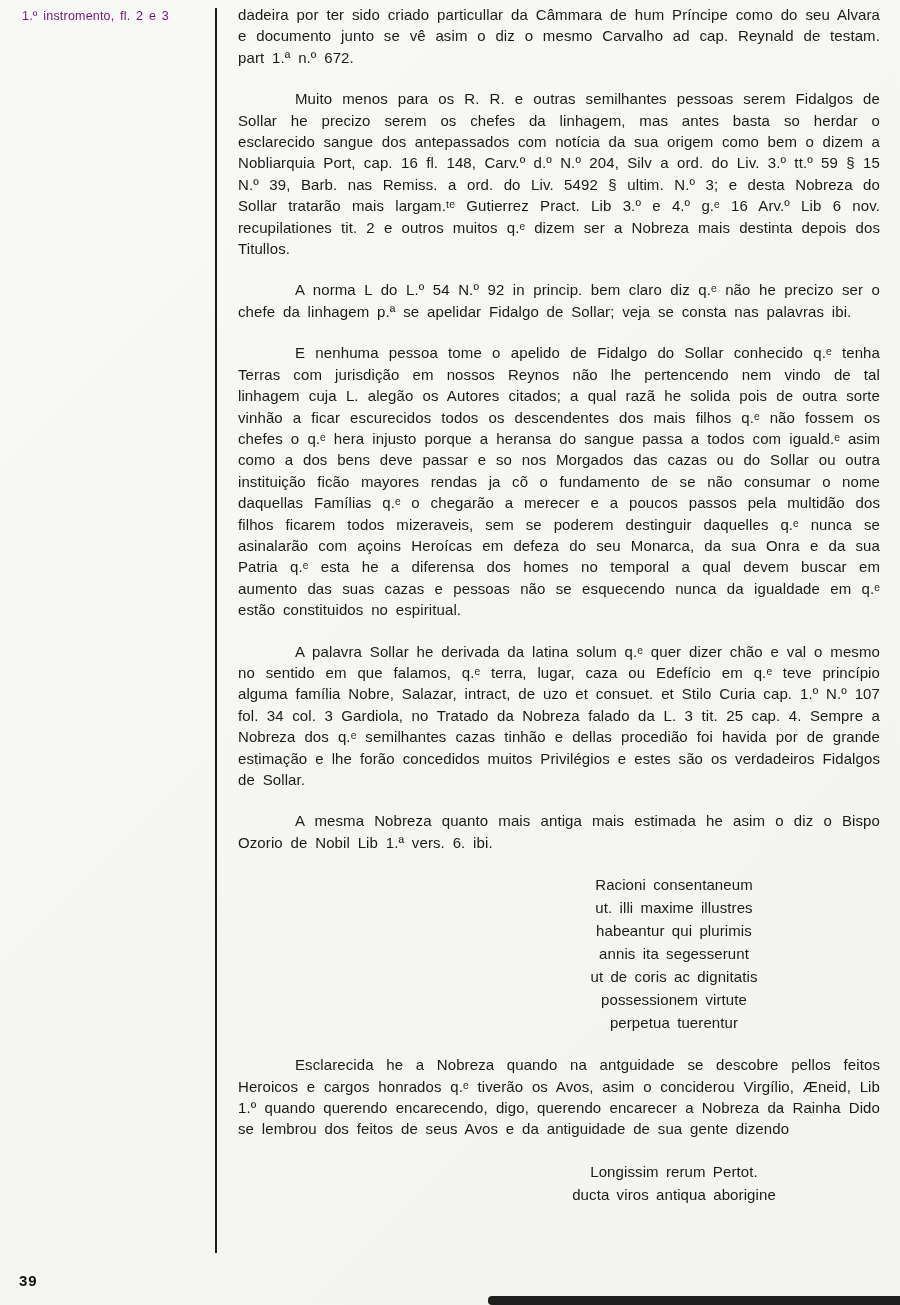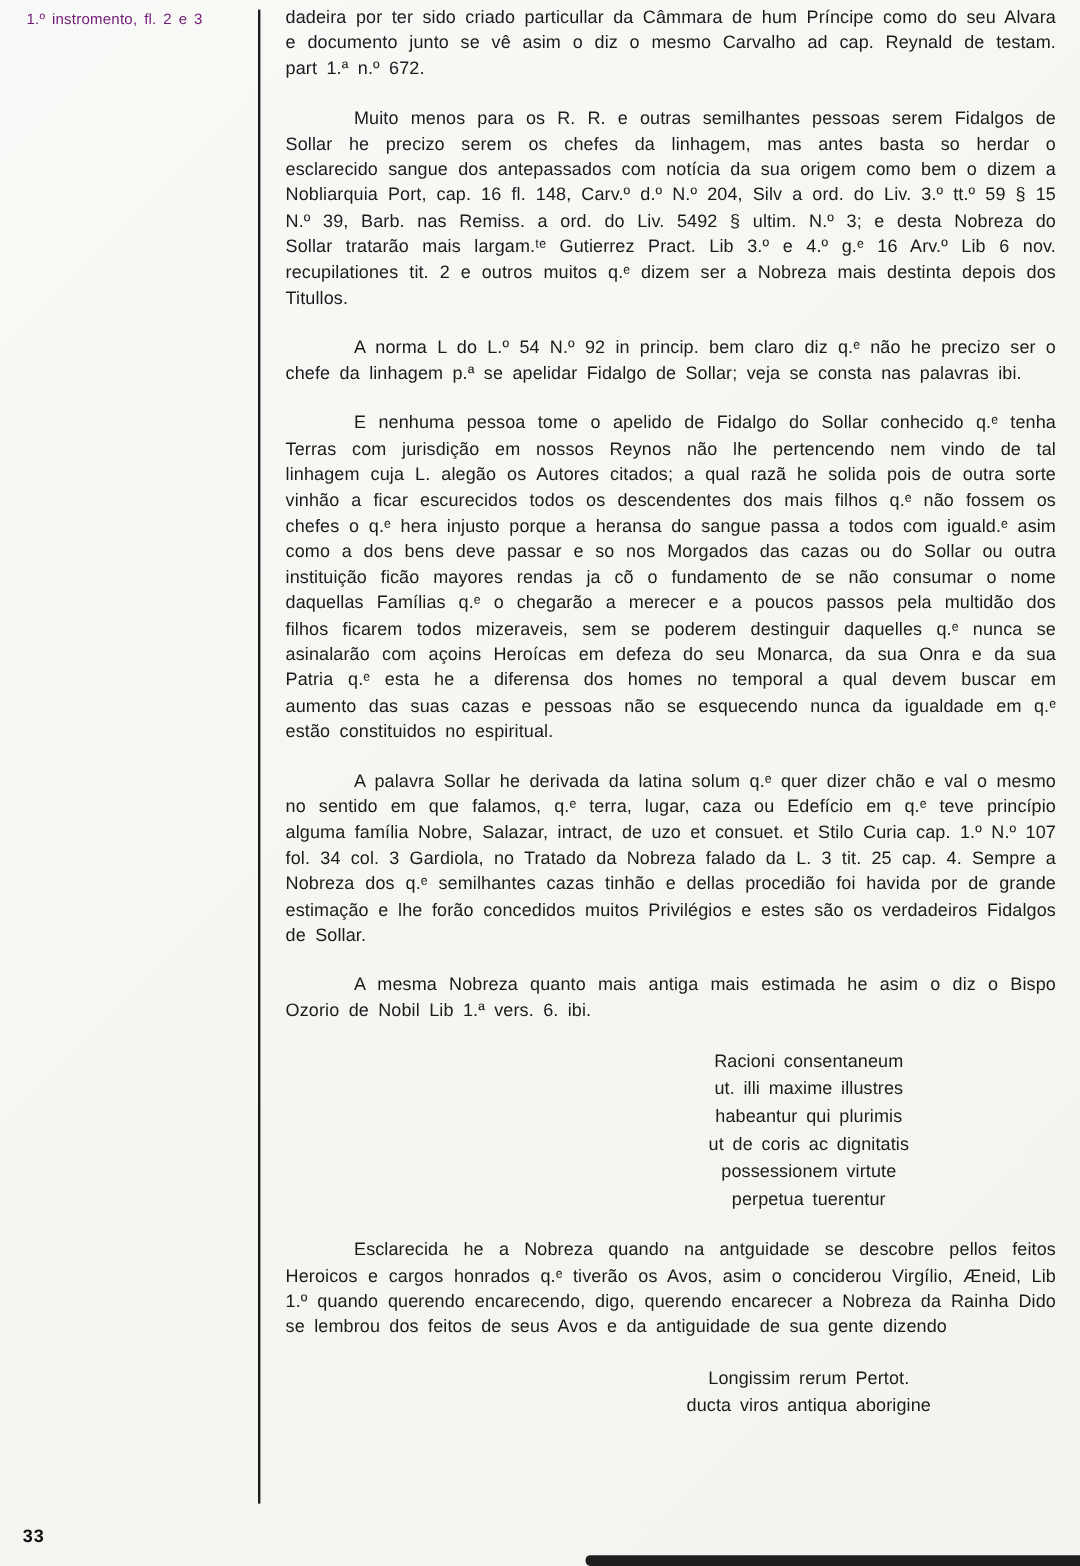--- a/index.html
+++ b/index.html
@@ -98,29 +98,30 @@
   <p class="body-paragraph indent">E nenhuma pessoa tome o apelido de Fidalgo do Sollar conhecido q.ᵉ tenha Terras com jurisdição em nossos Reynos não lhe pertencendo nem vindo de tal linhagem cuja L. alegão os Autores citados; a qual razã he solida pois de outra sorte vinhão a ficar escurecidos todos os descendentes dos mais filhos q.ᵉ não fossem os chefes o q.ᵉ hera injusto porque a heransa do sangue passa a todos com iguald.ᵉ asim como a dos bens deve passar e so nos Morgados das cazas ou do Sollar ou outra instituição ficão mayores rendas ja cõ o fundamento de se não consumar o nome daquellas Famílias q.ᵉ o chegarão a merecer e a poucos passos pela multidão dos filhos ficarem todos mizeraveis, sem se poderem destinguir daquelles q.ᵉ nunca se asinalarão com açoins Heroícas em defeza do seu Monarca, da sua Onra e da sua Patria q.ᵉ esta he a diferensa dos homes no temporal a qual devem buscar em aumento das suas cazas e pessoas não se esquecendo nunca da igualdade em q.ᵉ estão constituidos no espiritual.</p>
 
   <p class="body-paragraph indent">A palavra Sollar he derivada da latina solum q.ᵉ quer dizer chão e val o mesmo no sentido em que falamos, q.ᵉ terra, lugar, caza ou Edefício em q.ᵉ teve princípio alguma família Nobre, Salazar, intract, de uzo et consuet. et Stilo Curia cap. 1.º N.º 107 fol. 34 col. 3 Gardiola, no Tratado da Nobreza falado da L. 3 tit. 25 cap. 4. Sempre a Nobreza dos q.ᵉ semilhantes cazas tinhão e dellas procedião foi havida por de grande estimação e lhe forão concedidos muitos Privilégios e estes são os verdadeiros Fidalgos de Sollar.</p>
 
   <p class="body-paragraph indent">A mesma Nobreza quanto mais antiga mais estimada he asim o diz o Bispo Ozorio de Nobil Lib 1.ª vers. 6. ibi.</p>
 
   <div class="verse-block">
     <div class="verse-line">Racioni consentaneum</div>
     <div class="verse-line">ut. illi maxime illustres</div>
     <div class="verse-line">habeantur qui plurimis</div>
+    <div class="verse-line">annis ita segesserunt</div>
     <div class="verse-line">ut de coris ac dignitatis</div>
     <div class="verse-line">possessionem virtute</div>
     <div class="verse-line">perpetua tuerentur</div>
   </div>
 
   <p class="body-paragraph indent">Esclarecida he a Nobreza quando na antguidade se descobre pellos feitos Heroicos e cargos honrados q.ᵉ tiverão os Avos, asim o conciderou Virgílio, Æneid, Lib 1.º quando querendo encarecendo, digo, querendo encarecer a Nobreza da Rainha Dido se lembrou dos feitos de seus Avos e da antiguidade de sua gente dizendo</p>
 
   <div class="verse-block">
     <div class="verse-line">Longissim rerum Pertot.</div>
     <div class="verse-line">ducta viros antiqua aborigine</div>
   </div>
 
 </div>
 
-<div class="page-number">33</div>
+<div class="page-number">39</div>
 
 <div class="scan-artifact-bar"></div>
 
 </body></html>

